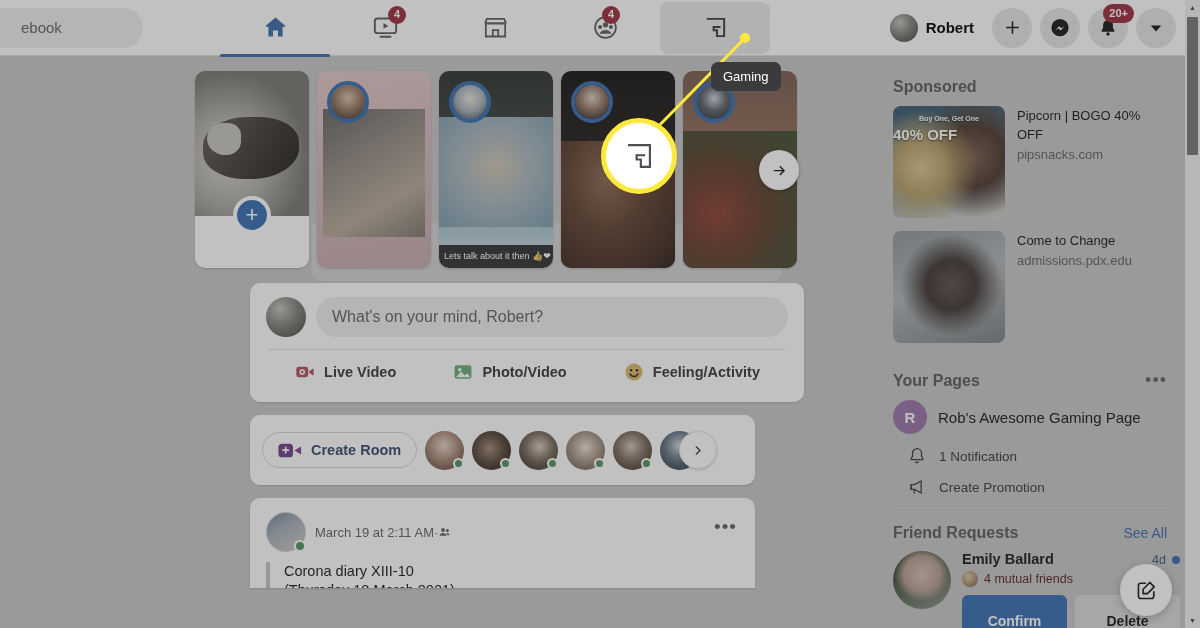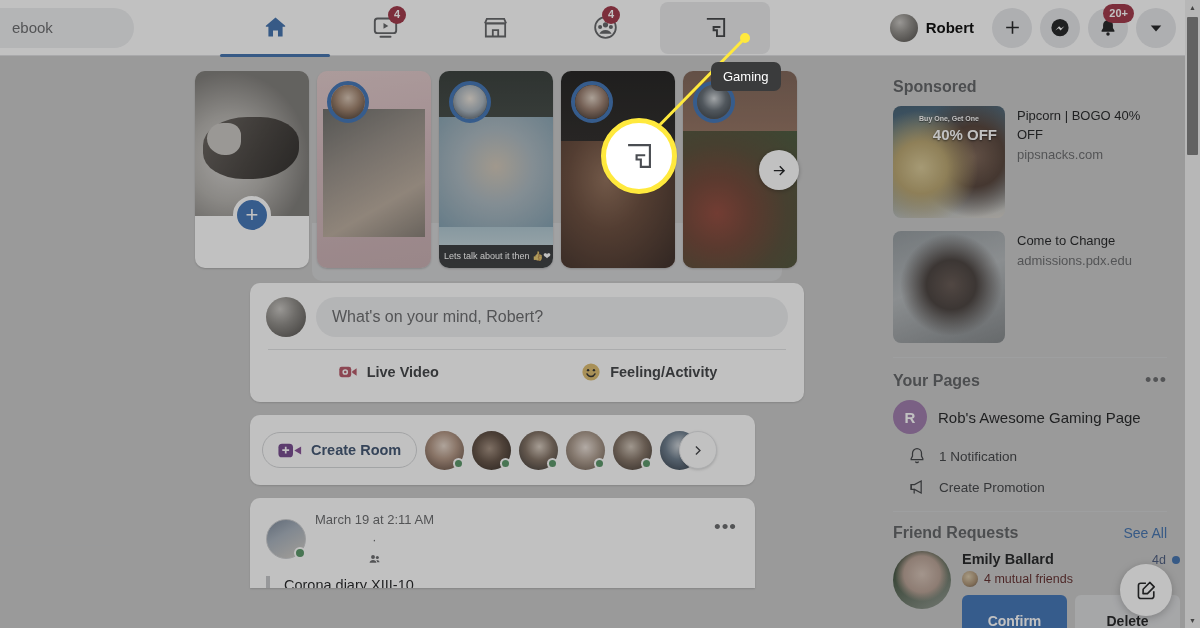--- a/index.html
+++ b/index.html
@@ -34,21 +34,21 @@
     background: #ffffff;
     display: flex;
     align-items: center;
     border-bottom: 1px solid #dcdee2;
     z-index: 5;
   }
   .hdr-left {
     width: 200px;
     display: flex;
     align-items: center;
-    padding-left: 4px;
+    padding-left: 13px;
   }
   .search-pill {
     margin-left: -70px;
     width: 200px; height: 40px;
     background: #eceef1;
     border-radius: 20px;
     display: flex;
     align-items: center;
     padding-left: 78px;
     font-size: 15px;
@@ -444,21 +444,21 @@
     background: linear-gradient(150deg,#6f87a8 0%,#9fb1c6 40%,#d7cdbe 100%);
     border: 1px solid #c9ccd1;
   }
   .post-av .dot {
     position: absolute; right: -1px; bottom: -1px;
     width: 12px; height: 12px; border-radius: 50%;
     background: #31a24c; border: 2px solid #fff;
   }
   .post-meta {
     font-size: 13px; color: #65676b;
-    display: flex; align-items: center; gap: 5px; flex-direction: column;
+    display: flex; align-items: center; 
   }
   .post-dots {
     position: absolute; right: 18px; top: 18px;
     font-size: 19px; color: #65676b; letter-spacing: 1px;
     cursor: pointer;
   }
   .post-body {
     margin-top: 10px;
     margin-left: 0px;
     padding-left: 14px;
@@ -509,21 +509,21 @@
     position: relative;
     overflow: hidden;
   }
   .ad-img.a1 .t1 {
     position: absolute; top: 9px; left: 0; right: 0;
     text-align: center; color: #fff; font-size: 7px; font-weight: bold;
     text-shadow: 0 1px 1px rgba(0,0,0,.5);
   }
   .ad-img.a1 .t2 {
     position: absolute; top: 20px; left: 0; right: 8px;
-    text-align: right; color: #fff; font-size: 15px; font-weight: bold;
+    text-align: left; color: #fff; font-size: 15px; font-weight: bold;
     text-shadow: 0 1px 2px rgba(0,0,0,.6);
   }
   .ad-img.a2 {
     background:
       radial-gradient(ellipse at 52% 48%, #6b5348 0%, #4a3c36 30%, transparent 62%),
       linear-gradient(160deg, #8d9aa2 0%, #b0b8bd 45%, #7d858a 100%);
   }
   .ad-text .ttl {
     font-size: 13px; font-weight: 400; color: #1c1e21;
     line-height: 19px;
@@ -832,20 +832,28 @@
             <div class="comp-act">
               <svg width="22" height="22" viewBox="0 0 24 24">
                 <rect x="2.5" y="6.4" width="13" height="11.2" rx="2.6" fill="#f3425f"></rect>
                 <path d="M16.6 11.2 21.4 8v8l-4.8-3.2z" fill="#f3425f"></path>
                 <circle cx="9" cy="12" r="3.1" fill="#fff"></circle>
                 <circle cx="9" cy="12" r="1.4" fill="#f3425f"></circle>
               </svg>
               <span>Live Video</span>
             </div>
 
+            <div class="comp-act">
+              <svg width="22" height="22" viewBox="0 0 24 24">
+                <rect x="2.8" y="4.6" width="18.4" height="14.8" rx="2.6" fill="#45bd62"></rect>
+                <circle cx="8.5" cy="9.6" r="1.9" fill="#fff"></circle>
+                <path d="M4.4 17.8 10 11.4l4 4.5 2.7-2.6 3.2 4.5z" fill="#fff"></path>
+              </svg>
+              <span>Photo/Video</span>
+            </div>
 
             <div class="comp-act">
               <svg width="22" height="22" viewBox="0 0 24 24">
                 <circle cx="12" cy="12" r="9.4" fill="#f7b928"></circle>
                 <circle cx="8.8" cy="10" r="1.3" fill="#2b2b2b"></circle>
                 <circle cx="15.2" cy="10" r="1.3" fill="#2b2b2b"></circle>
                 <path d="M7.6 14c1 1.9 2.6 2.9 4.4 2.9s3.4-1 4.4-2.9" stroke="#2b2b2b" stroke-width="1.5" fill="none" stroke-linecap="round"></path>
               </svg>
               <span>Feeling/Activity</span>
             </div>

